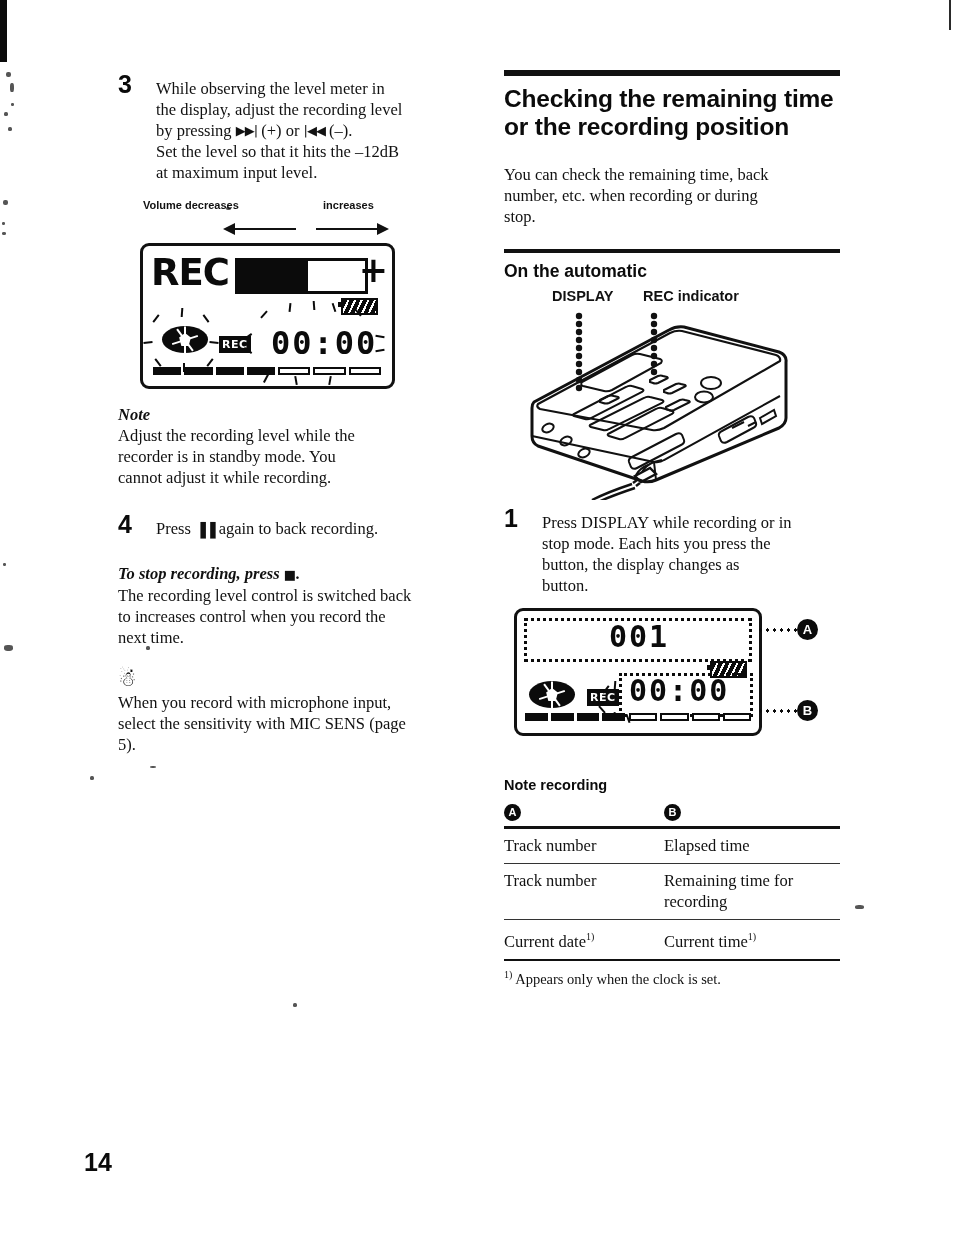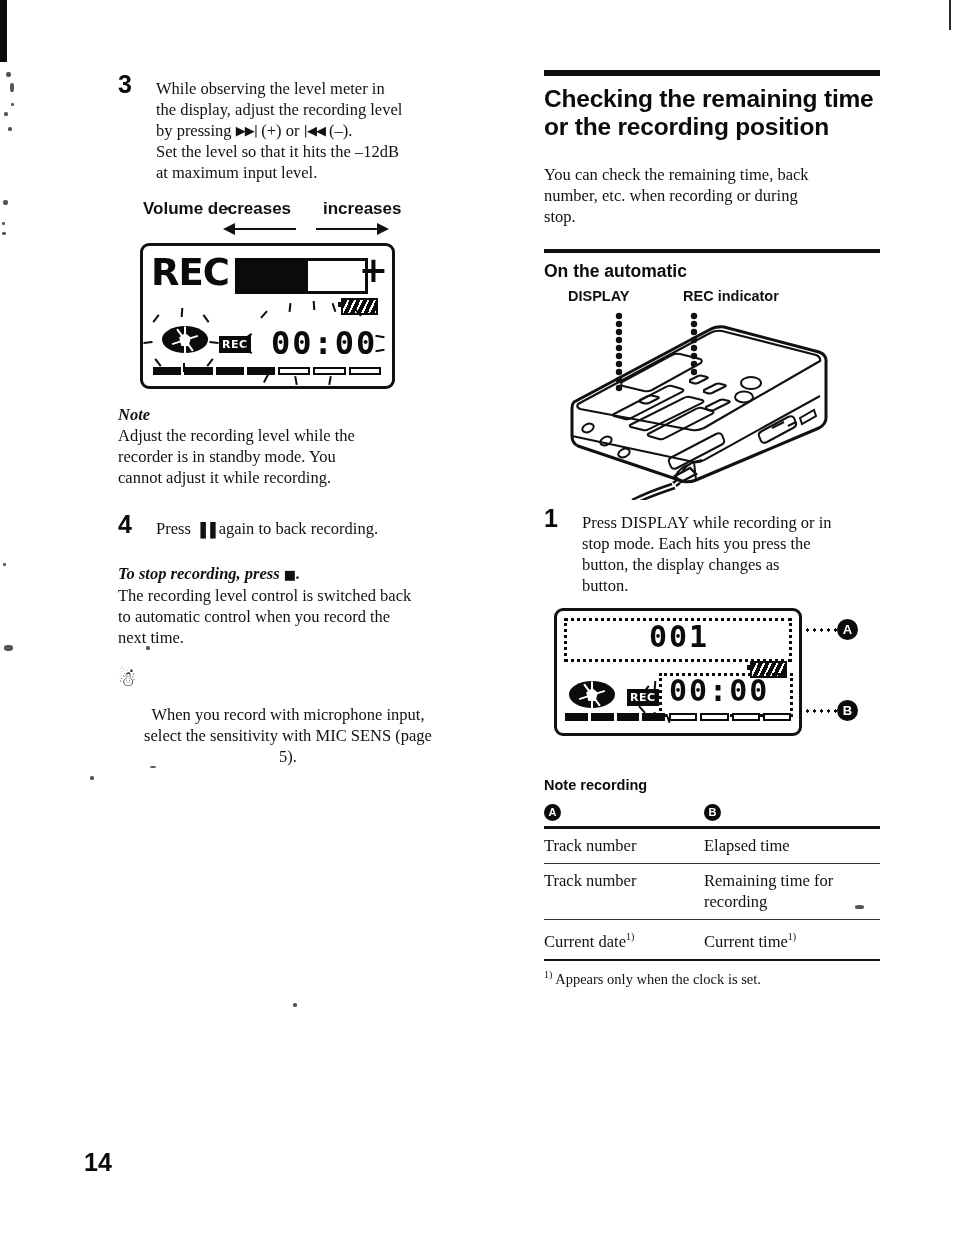--- a/index.html
+++ b/index.html
@@ -39,21 +39,20 @@
   
   .col-left {
     position: absolute;
     left: 118px; top: 78px;
     width: 340px;
   }
   .col-right {
     position: absolute;
     left: 504px; top: 70px;
     width: 336px;
-    margin-left: 40px;
   }
 
   
   .step {
     position: relative;
     padding-left: 38px;
     margin-bottom: 2px;
   }
   .step-num {
     position: absolute;
@@ -92,21 +91,21 @@
   
   .meter-caption {
     position: relative;
     height: 44px;
     margin-top: 16px;
   }
   .cap-label {
     position: absolute;
     font-family: "Liberation Sans", sans-serif;
     font-weight: bold;
-    font-size: 17px;
+    font-size: 11px;
     color: #111;
     white-space: nowrap;
     text-align: center;
   }
   .cap-dec { left: 25px; top: 0px; }
   .cap-inc { left: 205px; top: 0px; }
   .arrow {
     position: absolute;
     top: 29px;
     height: 2px;
@@ -512,26 +511,26 @@
     <div class="step-body">
       <span>Press </span><span class="g-pause">▐▐</span><span> again to back recording.</span>
     </div>
   </div>
 
   <div class="lead-bold" style="margin-top:22px;">
     <span>To stop recording, press </span><span class="g-stop">■</span><span>.</span>
   </div>
   <div class="body-text">
     <span>The recording level control is switched back</span><br>
-    <span>to automatic control when you record the</span><br>
+    <span>to increases control when you record the</span><br>
     <span>next time.</span>
   </div>
 
   <div class="tip-icon" style="margin-top:20px;">☃̇</div>
-  <div class="body-text" style="margin-top:14px;text-align:center;">
+  <div class="body-text" style="margin-top:2px;">
     <span>When you record with microphone input,</span><br>
     <span>select the sensitivity with MIC SENS  (page</span><br>
     <span>5).</span>
   </div>
 </div>
 
 <div class="col-right">
 
   <div class="rule-thick"></div>
   <div class="h1-title">Checking the remaining time or the recording position</div>
@@ -539,21 +538,21 @@
   <div class="body-text" style="margin-top:23px;">
     <span>You can check the remaining time, back</span><br>
     <span>number, etc. when recording or during</span><br>
     <span>stop.</span>
   </div>
 
   <div class="rule-med" style="margin-top:22px;"></div>
   <div class="h2-title">On the automatic</div>
 
   <div class="recorder-fig">
-    <div class="fig-label" style="left:24px;top:2px;">DISPLAY</div>
+    <div class="fig-label" style="left:48px;top:2px;">DISPLAY</div>
     <div class="fig-label" style="left:139px;top:2px;">REC indicator</div>
 
     <svg width="336" height="190" viewBox="0 0 336 190" style="position:absolute;left:0;top:24px;">
 
       <g fill="#111">
         <circle cx="75" cy="6" r="3.2"></circle>
           <circle cx="75" cy="14" r="3.2"></circle>
         <circle cx="75" cy="22" r="3.2"></circle>
           <circle cx="75" cy="30" r="3.2"></circle>
         <circle cx="75" cy="38" r="3.2"></circle>

